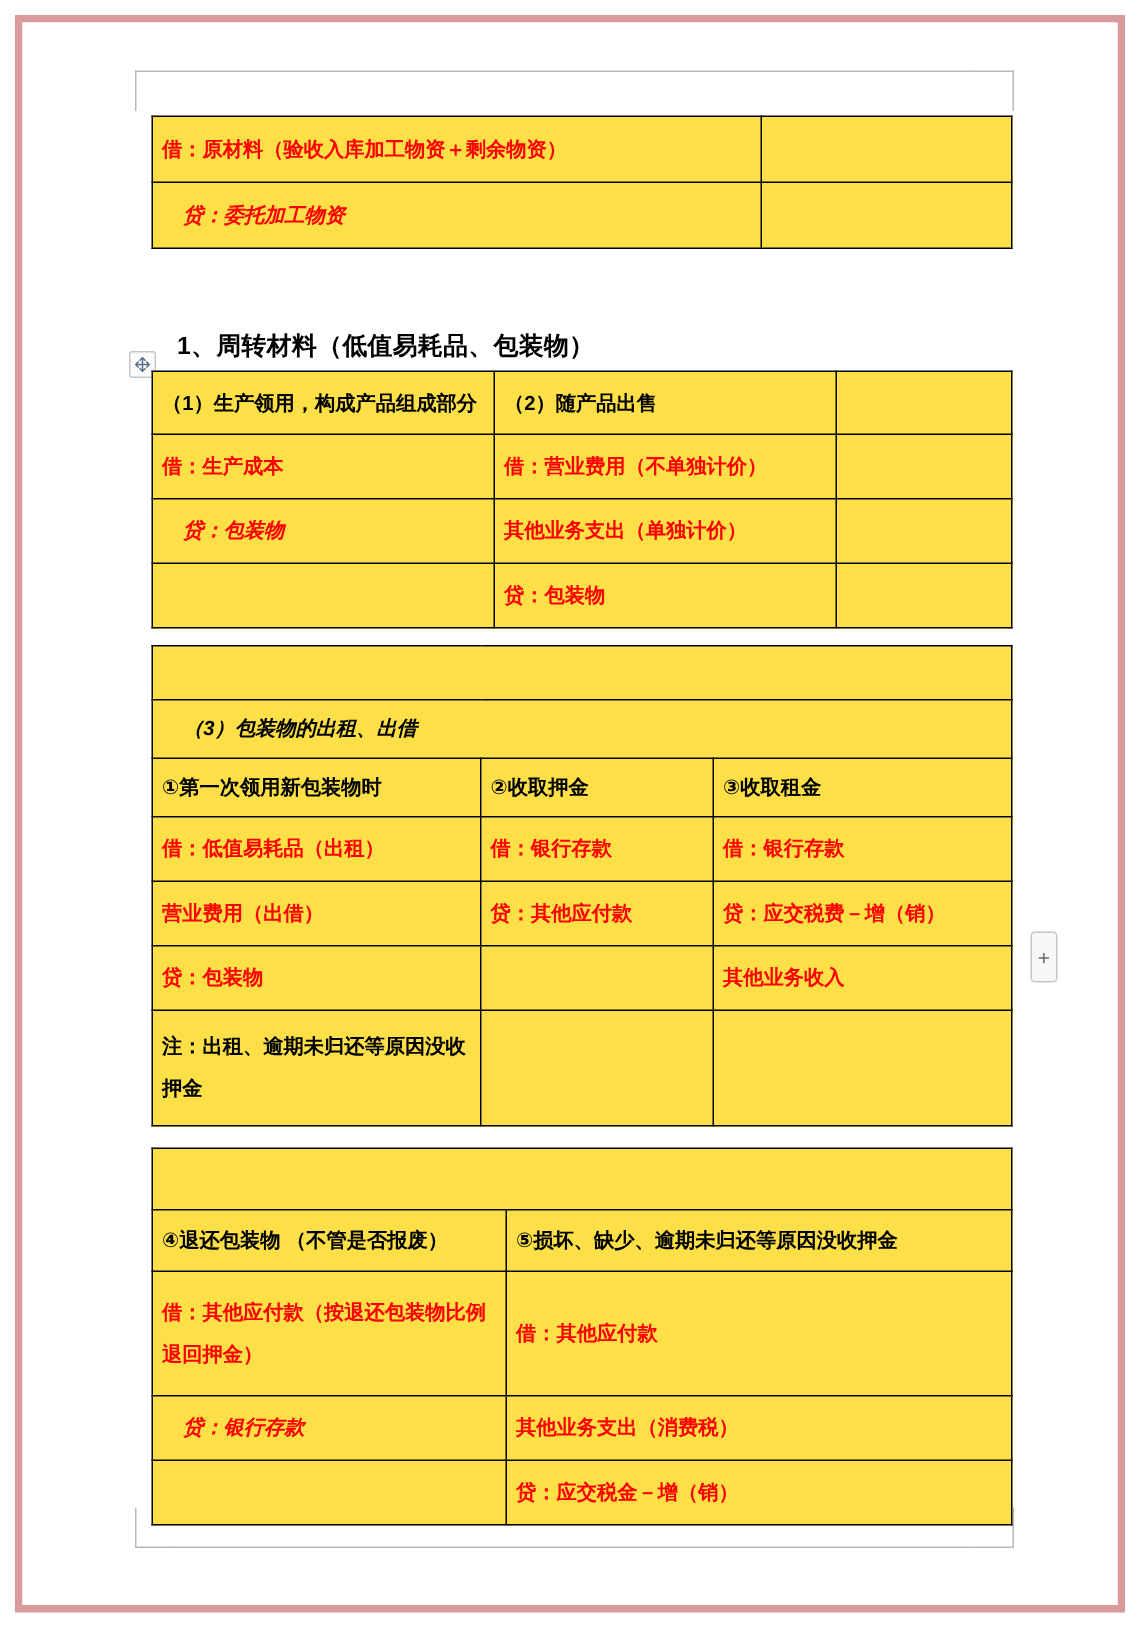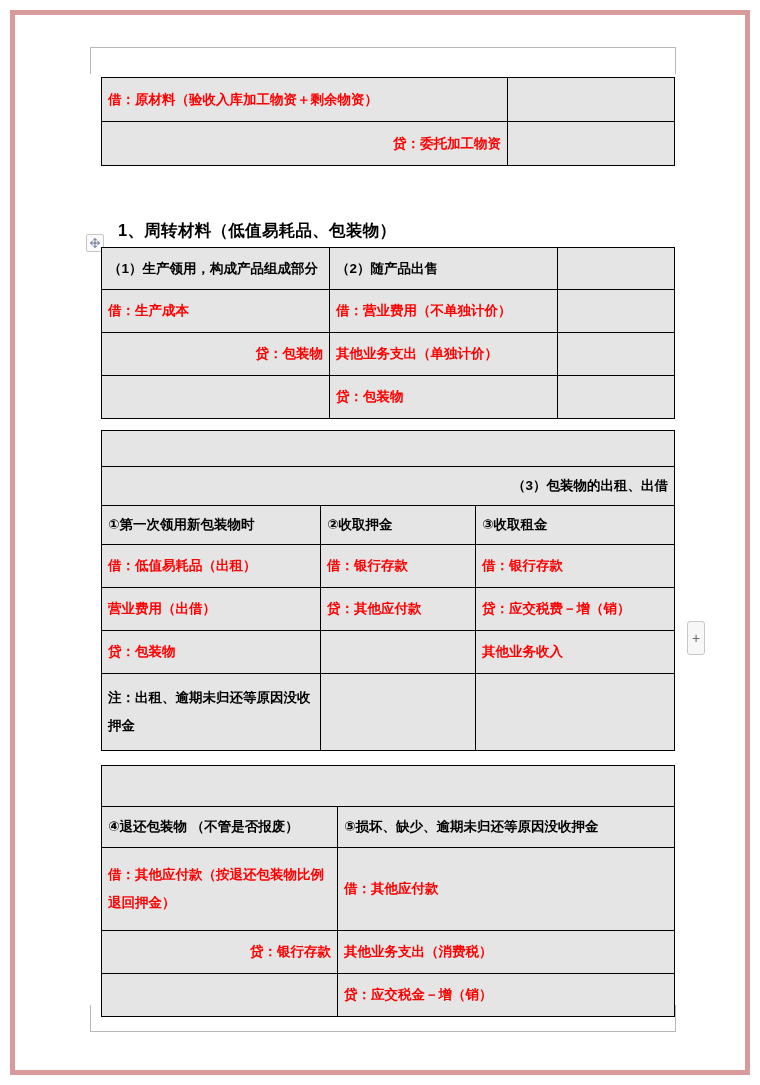--- a/index.html
+++ b/index.html
@@ -76,28 +76,28 @@
     table-layout: fixed;
     background: #ffffff;
   }
   .doc-table td {
     border: 1px solid #000000;
     padding: 0 6px;
     vertical-align: middle;
     font-size: 13.5px;
     line-height: 1.45;
     color: #000000;
-    background: #e5e5e5;
+    background: #fde047;
     word-break: break-all;
   }
   td.red        { color: #ff0000; font-weight: bold; }
   td.black      { color: #000000; font-weight: bold; }
   td.plain      { color: #000000; font-weight: normal; }
   td.c-left     { text-align: left; }
-  td.c-indent   { text-align: right; padding-left: 20px; }
+  td.c-indent   { text-align: left; padding-left: 20px; font-style: italic; }
   td.c-center   { text-align: left; }
 
   
   #section-heading {
     position: absolute;
     left: 103px;
     top: 205px;
     font-size: 16.5px;
     font-weight: bold;
     color: #000000;

